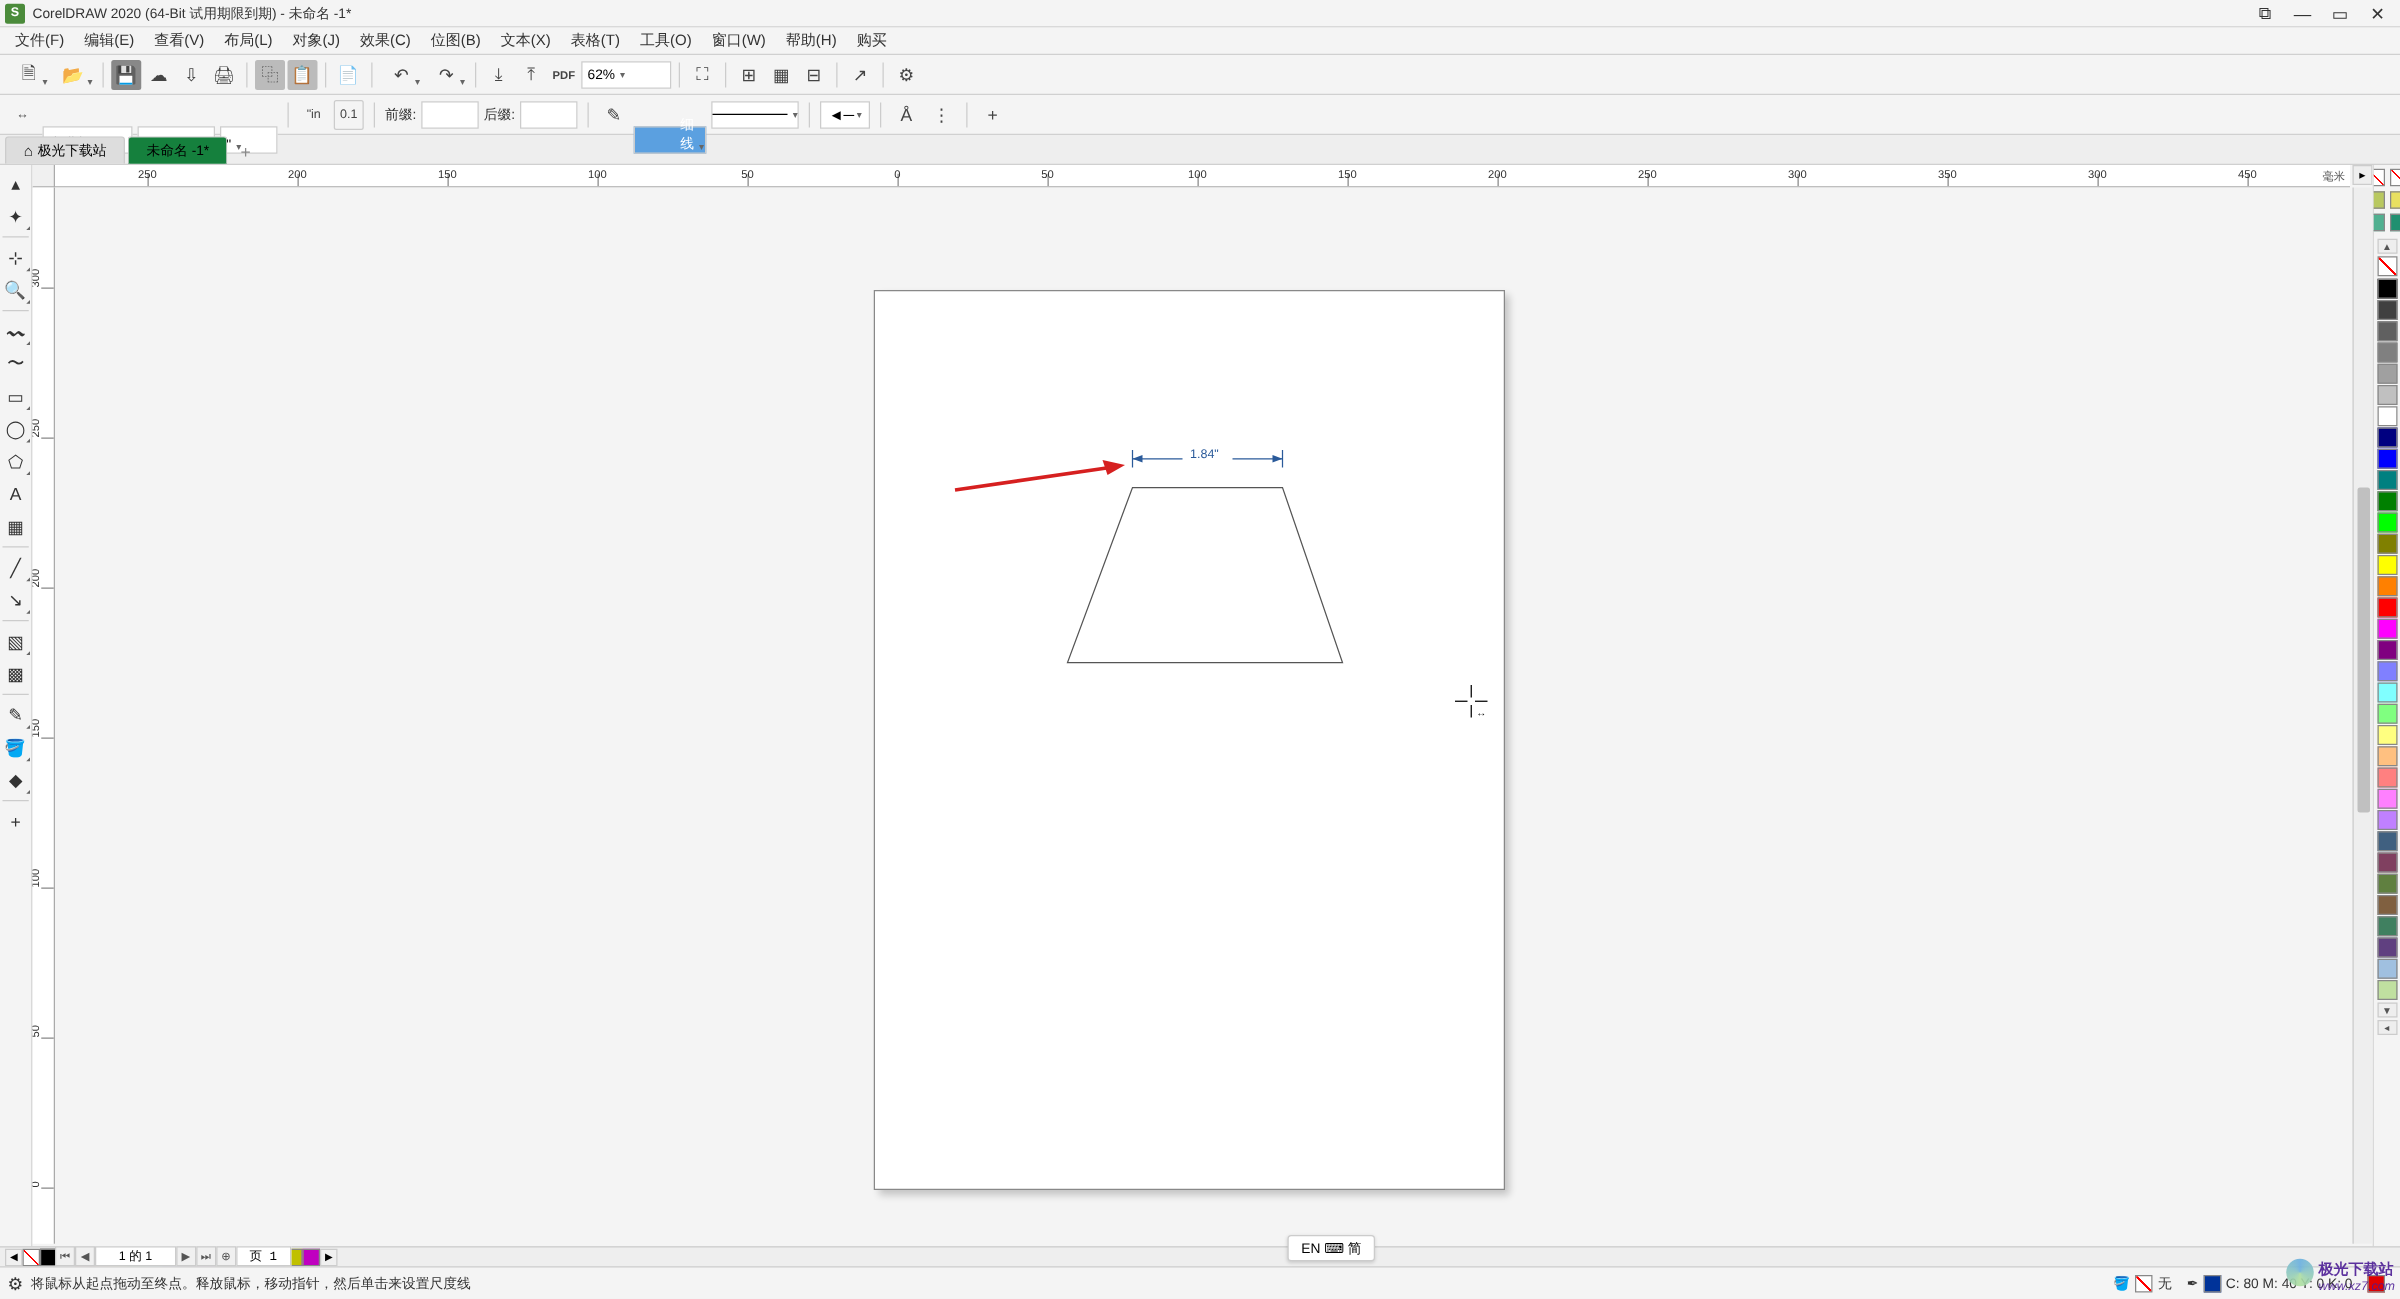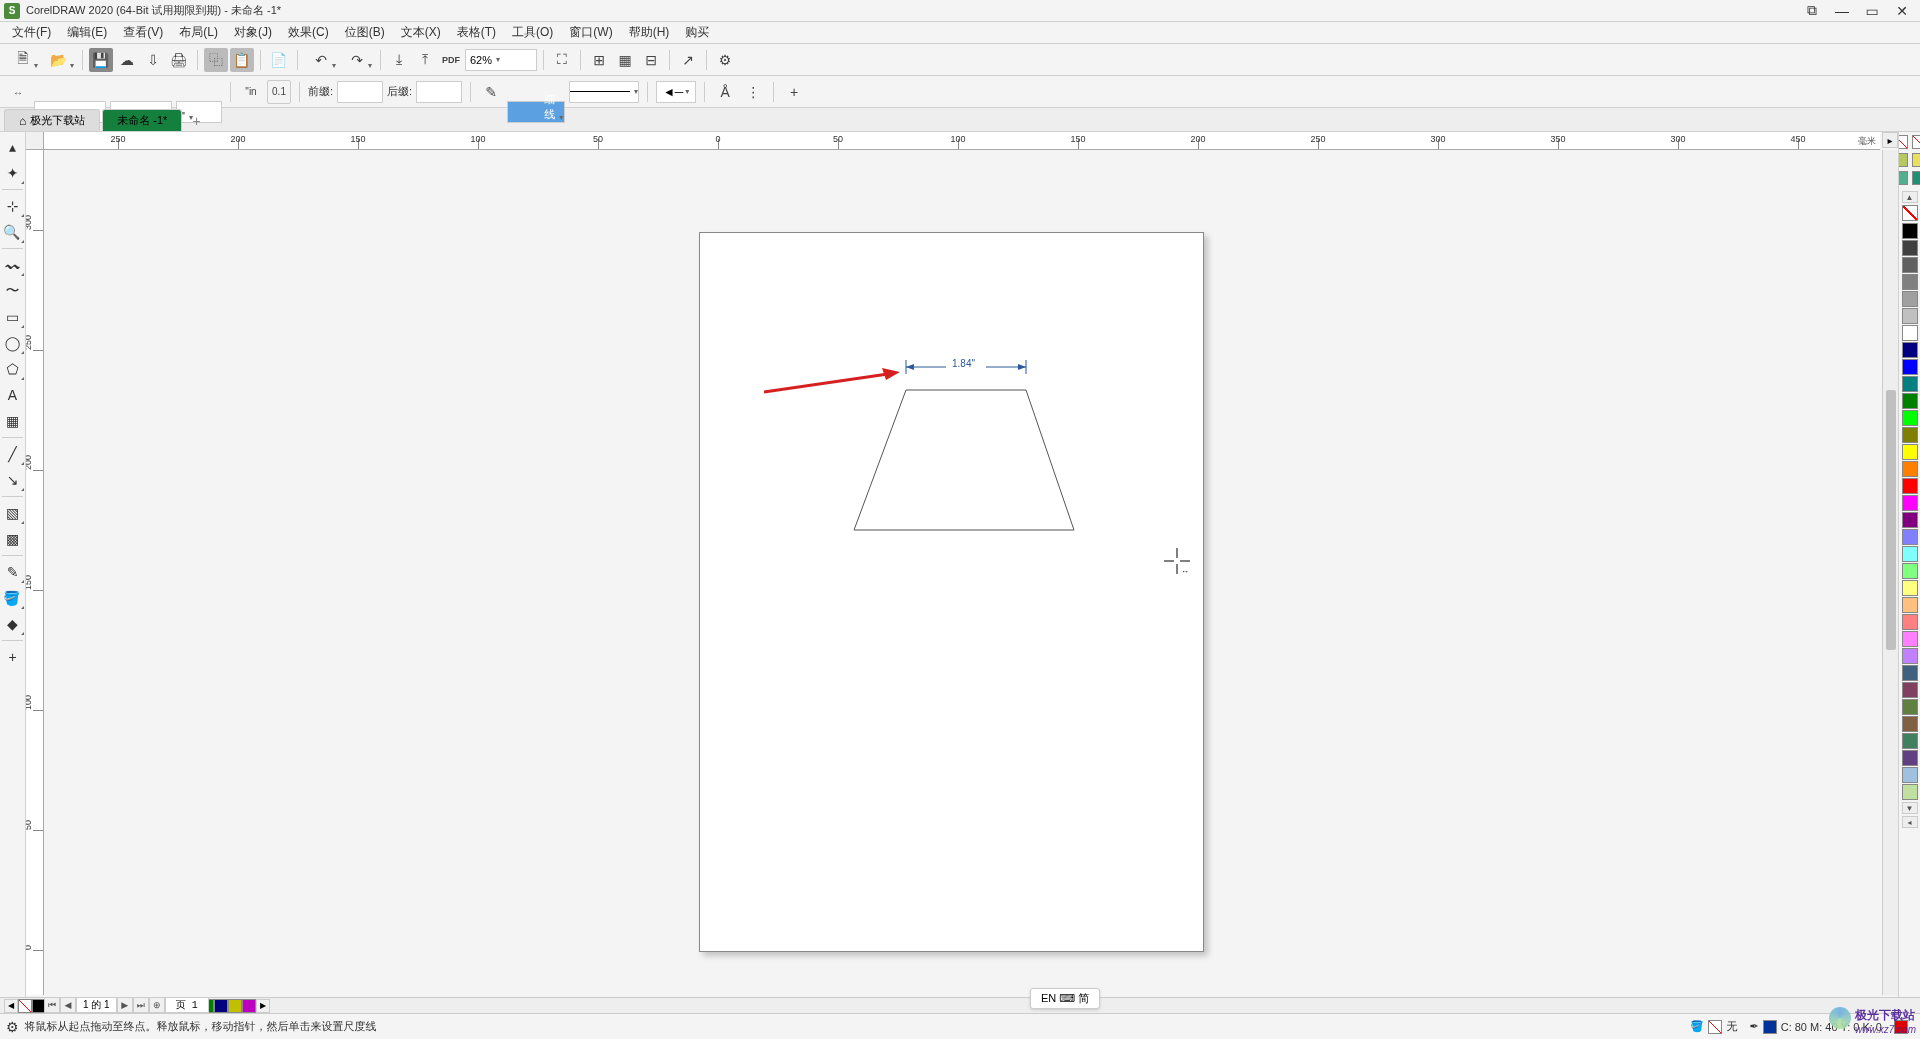--- a/index.html
+++ b/index.html
@@ -82,21 +82,21 @@
 
 
 .scroll-h { position: absolute; bottom: 0; left: 18px; right: 18px; height: 16px; background: #eee; border-top: 1px solid #ccc; display: flex; align-items: center; }
 .scroll-v { position: absolute; top: 18px; right: 0; width: 16px; bottom: 18px; background: #eee; border-left: 1px solid #ccc; }
 .scroll-thumb-h { position: absolute; height: 10px; background: #c0c0c0; border-radius: 2px; top: 3px; }
 .scroll-thumb-v { position: absolute; width: 10px; background: #c0c0c0; border-radius: 2px; left: 3px; }
 
 
 .page-nav { position: absolute; bottom: 0; left: 18px; height: 16px; display: flex; align-items: center; background: #eee; z-index: 5; }
 .pn-btn { width: 16px; height: 16px; display: flex; align-items: center; justify-content: center; font-size: 9px; color: #555; background: #f0f0f0; border: 1px solid #ccc; cursor: pointer; }
-.pn-counter { padding: 0 6px; font-size: 10px; border: 1px solid #ccc; background: #fff; height: 16px; display: flex; align-items: center; }
+.pn-counter { padding: 0 18px; font-size: 10px; border: 1px solid #ccc; background: #fff; height: 16px; display: flex; align-items: center; }
 .pn-tab { padding: 0 10px; font-size: 10px; border: 1px solid #ccc; background: #ddd; height: 16px; display: flex; align-items: center; cursor: pointer; font-family: Liberation Mono, monospace; }
 .pn-tab.active { background: #fff; }
 
 
 .ruler-arrow-btn { position: absolute; width: 16px; height: 16px; display: flex; align-items: center; justify-content: center; font-size: 10px; background: #eee; border: 1px solid #ccc; cursor: pointer; }
 
 
 .color-palette { width: 22px; background: #f4f4f4; border-left: 1px solid #d0d0d0; display: flex; flex-direction: column; align-items: center; padding: 2px 0; overflow: hidden; }
 .pal-scroll { width: 16px; height: 12px; display: flex; align-items: center; justify-content: center; font-size: 8px; color: #555; cursor: pointer; border: 1px solid #ccc; background: #eee; margin: 1px 0; }
 .pal-no-fill { width: 16px; height: 16px; border: 1px solid #888; background: #fff; position: relative; margin: 1px; cursor: pointer; }

